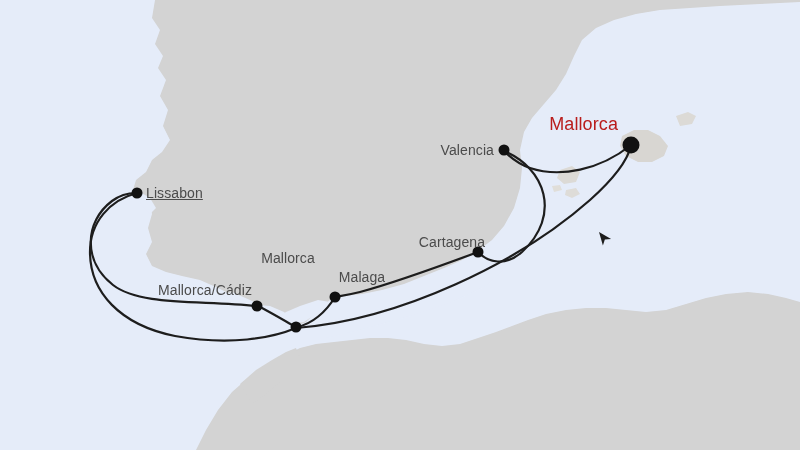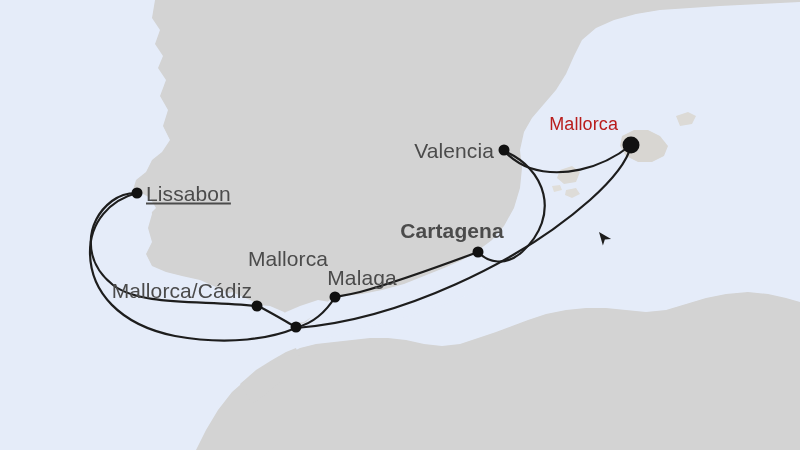--- a/index.html
+++ b/index.html
@@ -18,21 +18,21 @@
   #map-svg {
     position: absolute;
     top: 0; left: 0;
     width: 800px;
     height: 450px;
     display: block;
   }
   .port-label {
     position: absolute;
     font-family: "Liberation Sans", sans-serif;
-    font-size: 21px;
+    font-size: 14px;
     color: #4b4b4b;
     white-space: nowrap;
     letter-spacing: 0.1px;
     line-height: 1;
   }
   .port-label.bold {
     font-weight: normal;
     color: #b91c1c;
     font-size: 18px;
   }
@@ -134,20 +134,20 @@
         <circle cx="335" cy="297" r="5.5" fill="#111111"></circle>
         <circle cx="296" cy="327" r="5.5" fill="#111111"></circle>
         <circle cx="257" cy="306" r="5.5" fill="#111111"></circle>
         <circle cx="137" cy="193" r="5.5" fill="#111111"></circle>
       </g>
   </svg>
 
   <div id="port-labels">
       <div class="port-label lbl-left bold" style="left: 618px; top: 124px;">Mallorca</div>
       <div class="port-label lbl-left" style="left: 494px; top: 150px;">Valencia</div>
-      <div class="port-label lbl-center" style="left: 452px; top: 230px; font-weight: bold;">Cartagena</div>
+      <div class="port-label lbl-center" style="left: 452px; top: 242px;">Cartagena</div>
       <div class="port-label lbl-center" style="left: 362px; top: 277px;">Malaga</div>
       <div class="port-label lbl-center" style="left: 288px; top: 258px;">Mallorca</div>
       <div class="port-label lbl-left" style="left: 252px; top: 290px;">Mallorca/Cádiz</div>
       <div class="port-label lbl-right" style="left: 146px; top: 193px;">Lissabon</div>
     </div>
 
 </div>
 
 </body></html>

